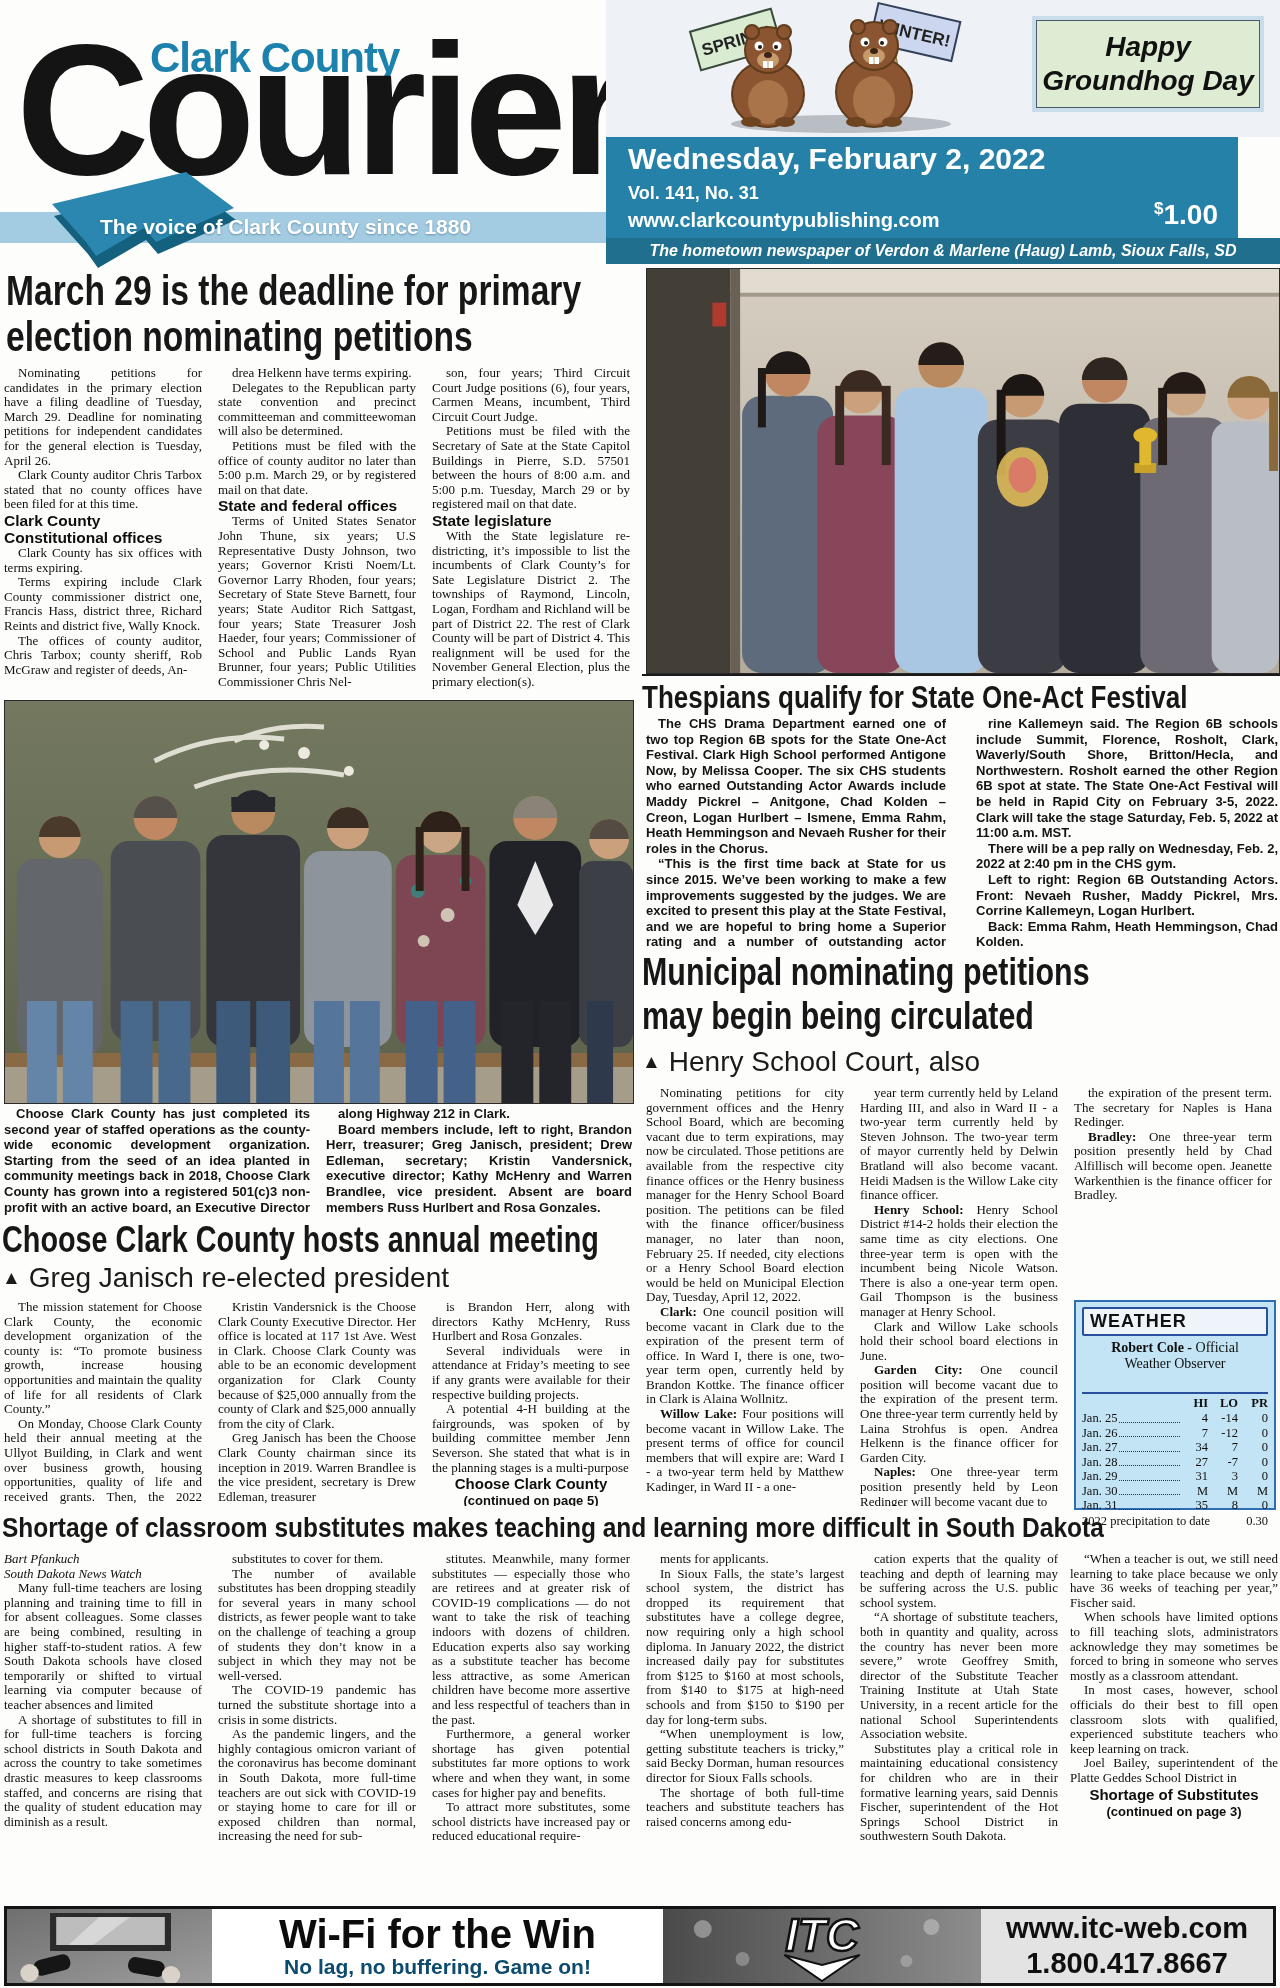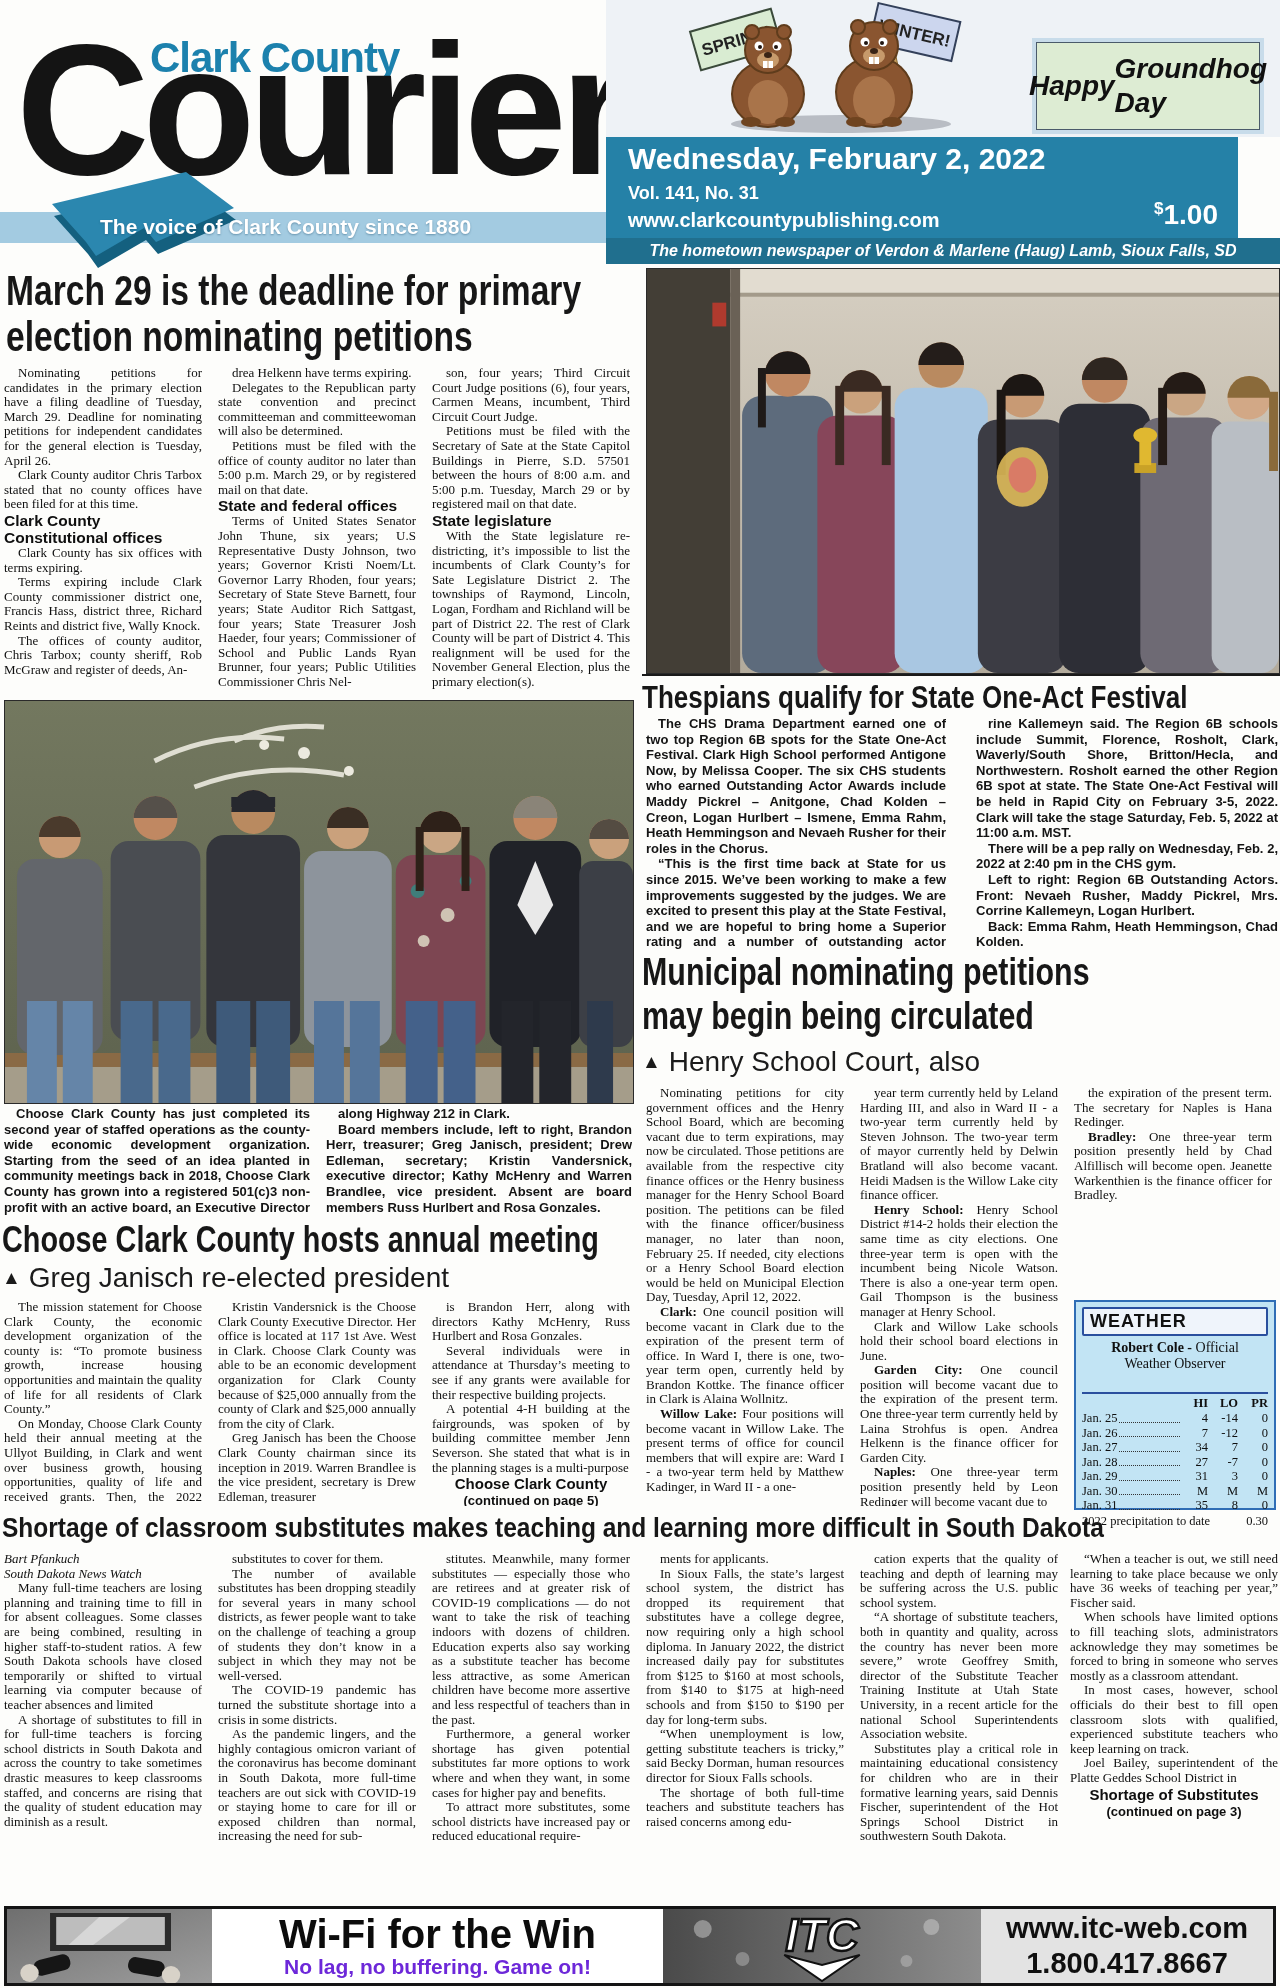--- a/index.html
+++ b/index.html
@@ -7,21 +7,21 @@
   .abs{position:absolute;}
 
   
   .kicker{position:absolute;left:150px;top:34px;font-family:"Liberation Sans",sans-serif;font-weight:bold;font-size:42px;letter-spacing:-1px;color:#1c81ad;}
   .courier{position:absolute;left:16px;top:18px;font-family:"Liberation Sans",sans-serif;font-weight:900;font-size:185px;line-height:1;letter-spacing:-7px;color:#141414;}
   .tag-band{position:absolute;left:0;top:212px;width:606px;height:31px;background:#a3cbe1;}
   .tag-text{position:absolute;left:100px;top:215px;font-family:"Liberation Sans",sans-serif;font-weight:bold;font-size:21px;color:#ffffff;text-shadow:0 1px 2px rgba(30,80,110,.45);}
   .county-svg{position:absolute;left:38px;top:168px;width:200px;height:110px;}
   .gh-area{position:absolute;left:606px;top:0;width:674px;height:137px;background:#eef2f6;}
   .gh-svg{position:absolute;left:50px;top:2px;width:340px;height:134px;}
-  .happy-box{position:absolute;left:430px;top:20px;width:222px;height:86px;background:#ddecd3;border:1px solid #4a5a6a;box-shadow:0 0 0 4px #c8dcea;display:flex;flex-direction:row;align-items:center;justify-content:center;font-family:"Liberation Sans",sans-serif;font-weight:bold;font-style:italic;font-size:28px;line-height:34px;color:#111;margin-top:22px;}
+  .happy-box{position:absolute;left:430px;top:20px;width:222px;height:86px;background:#ddecd3;border:1px solid #4a5a6a;box-shadow:0 0 0 4px #c8dcea;display:flex;flex-direction:column;align-items:center;justify-content:center;font-family:"Liberation Sans",sans-serif;font-weight:bold;font-style:italic;font-size:28px;line-height:34px;color:#111;}
   .date-bar{position:absolute;left:606px;top:137px;width:632px;height:101px;background:#2581a7;color:#fff;font-family:"Liberation Sans",sans-serif;}
   .d-date{position:absolute;left:22px;top:5px;font-size:30px;font-weight:bold;}
   .d-vol{position:absolute;left:22px;top:46px;font-size:18px;font-weight:bold;}
   .d-web{position:absolute;left:22px;top:72px;font-size:20px;font-weight:bold;}
   .d-price{position:absolute;right:20px;top:62px;font-size:28px;font-weight:bold;}
   .d-price sup{font-size:17px;}
   .home-strip{position:absolute;left:606px;top:238px;width:674px;height:26px;background:#206f8e;color:#fff;font-family:"Liberation Sans",sans-serif;font-weight:bold;font-style:italic;font-size:16px;display:flex;align-items:center;justify-content:center;}
 
   
   .headline{font-family:"Liberation Sans",sans-serif;font-weight:bold;color:#171717;transform-origin:0 0;}
@@ -63,21 +63,21 @@
   .whead{display:flex;font-weight:bold;}
   .whead .sp{flex:1;}
   .wfoot{display:flex;margin-top:1px;}
   .wfoot .lab{flex:1;}
 
   
   .ad{position:absolute;left:4px;top:1906px;width:1272px;height:80px;border:3px solid #141414;box-sizing:border-box;background:#ffffff;display:flex;}
   .ad-photo{height:100%;}
   .ad-mid{flex:1;display:flex;flex-direction:column;align-items:center;justify-content:center;background:#fff;}
   .ad-h{font-family:"Liberation Sans",sans-serif;font-weight:900;font-size:40px;line-height:42px;color:#0c0c0c;}
-  .ad-t{font-family:"Liberation Sans",sans-serif;font-weight:bold;font-size:21px;color:#6d28d9;}
+  .ad-t{font-family:"Liberation Sans",sans-serif;font-weight:bold;font-size:21px;color:#0c4a6e;}
   .ad-right{width:292px;background:#e3e3e3;display:flex;flex-direction:column;align-items:center;justify-content:center;font-family:"Liberation Sans",sans-serif;font-weight:bold;font-size:29px;line-height:35px;color:#101010;}
 </style>
 </head>
 <body>
 
 <div class="page">
 
   <div>
     <div class="kicker">Clark County</div>
     <div class="courier">Courier</div>
@@ -423,21 +423,21 @@
   <div class="col" style="left:4px;top:1300px;height:206px;">
       <p class="para">The mission statement for Choose Clark County, the economic development organization of the county is: “To promote business growth, increase housing opportunities and maintain the quality of life for all residents of Clark County.”</p>
       <p class="para">On Monday, Choose Clark County held their annual meeting at the Ullyot Building, in Clark and went over business growth, housing opportunities, quality of life and received grants.  Then, the 2022 Strategic Plan was outlined and discussed.</p>
     </div>
   <div class="col" style="left:218px;top:1300px;height:206px;">
       <p class="para">Kristin  Vandersnick  is  the Choose Clark County Executive Director.  Her office is located at 117 1st Ave. West in Clark.  Choose Clark County was able to be an economic development organization for Clark County because of $25,000 annually from the county of Clark and $25,000 annually from the city of Clark.</p>
       <p class="para">Greg Janisch has been the Choose Clark County chairman since its inception in 2019.  Warren Brandlee is the vice president, secretary is Drew Edleman, treasurer</p>
     </div>
   <div class="col" style="left:432px;top:1300px;height:206px;">
       <p class="para">is Brandon Herr, along with directors Kathy McHenry, Russ Hurlbert and Rosa Gonzales.</p>
-      <p class="para">Several individuals were in attendance at Thursday’s meeting to see if any grants were available for their respective building projects.</p>
+      <p class="para">Several individuals were in attendance at Friday’s meeting to see if any grants were available for their respective building projects.</p>
       <p class="para">A potential 4-H building at the fairgrounds, was spoken of by building committee member Jenn Severson. She stated that what is in the planning stages is a multi-purpose</p>
       <p class="cont">Choose Clark County</p>
       <p class="cont cs">(continued on page 5)</p>
     </div>
 
   <div class="abs headline hl-short">Shortage of classroom substitutes makes teaching and learning more difficult in South Dakota</div>
   <div class="col" style="left:4px;top:1552px;height:310px;">
       <p class="byline">Bart Pfankuch</p>
       <p class="byline">South Dakota News Watch</p>
       <p class="para">Many full-time teachers are losing planning and training time to fill in for absent colleagues. Some classes are being combined, resulting in higher staff-to-student ratios. A few South Dakota schools have closed temporarily or shifted to virtual learning via computer because of teacher absences and limited</p>

